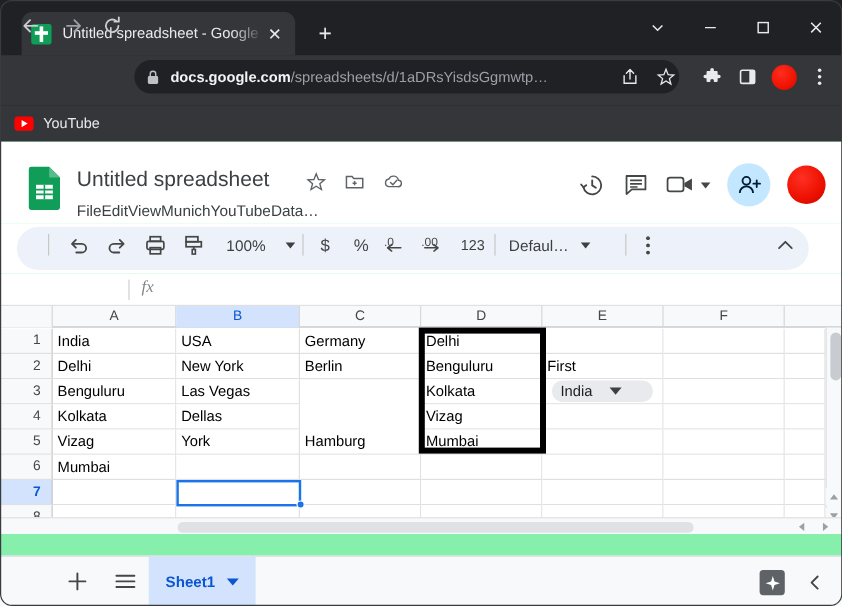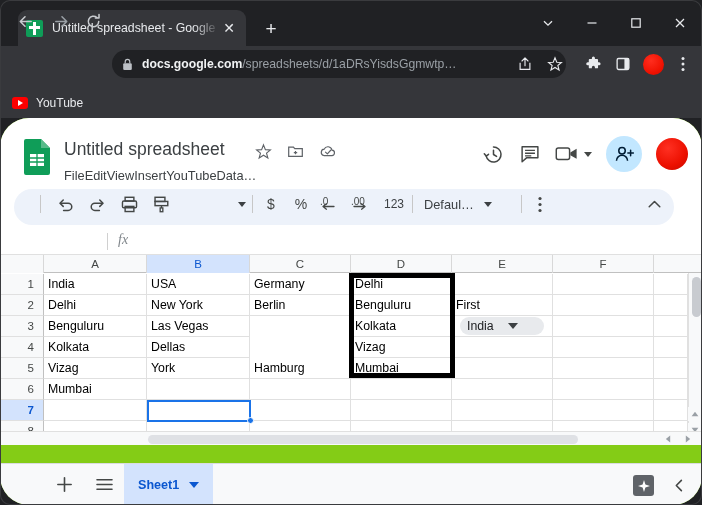--- a/index.html
+++ b/index.html
@@ -111,21 +111,21 @@
   }
   .yt-ico::after {
     content: ""; position: absolute; left: 6px; top: 3px;
     border-left: 5px solid #fff;
     border-top: 3px solid transparent; border-bottom: 3px solid transparent;
   }
 
   
   #page {
     position: absolute; left: 0; top: 118px; width: 702px; height: 387px;
-    background: #84cc16; overflow: hidden; border-radius: 29px;
+    background: #86efac; overflow: hidden;
   }
 
   #sheets-header {
     position: relative; height: 68px; background: #ffffff;
   }
   .sheets-logo {
     position: absolute; left: 22px; top: 19px;
     width: 30px; height: 38px;
   }
   .doc-title {
@@ -444,21 +444,21 @@
         <svg width="18" height="17" viewBox="0 0 20 18">
             <path d="M5.4 13.5 a3.6 3.6 0 0 1 .3 -7.1 a4.6 4.6 0 0 1 8.7 1.1 a3 3 0 0 1 -.4 6 z" stroke="currentColor" stroke-width="1.3" fill="none"></path>
             <path d="M7.2 9.6 L9.3 11.7 L13 7.6" stroke="currentColor" stroke-width="1.3" fill="none" stroke-linecap="round" stroke-linejoin="round"></path>
           </svg>
       </div>
 
       <div class="menubar">
         <span>File</span>
         <span>Edit</span>
         <span>View</span>
-        <span>Insert</span>
+        <span>Munich</span>
         <span>YouTube</span>
         <span>Data</span>
         <span>…</span>
       </div>
 
       <div class="hdr-right">
         <div class="hdr-btn">
           <svg width="23" height="23" viewBox="0 0 24 24">
               <path d="M12 4.2 a7.8 7.8 0 1 1 -7.6 9.4" stroke="currentColor" stroke-width="1.6" fill="none" stroke-linecap="round"></path>
               <path d="M2.4 11.2 L4.4 13.6 L6.8 11.8" stroke="currentColor" stroke-width="1.6" fill="none" stroke-linecap="round" stroke-linejoin="round"></path>
@@ -514,20 +514,21 @@
       </div>
       <div class="tbitem" style="left:146px; width:30px;">
         <svg width="19" height="19" viewBox="0 0 20 20">
             <rect x="3.2" y="2.4" width="10.4" height="4.4" stroke="currentColor" stroke-width="1.5" fill="none"></rect>
             <rect x="3.2" y="6.8" width="13.4" height="4.4" stroke="currentColor" stroke-width="1.5" fill="none"></rect>
             <path d="M10 11.2 V13.6" stroke="currentColor" stroke-width="1.5"></path>
             <rect x="8.6" y="13.6" width="2.8" height="4" stroke="currentColor" stroke-width="1.4" fill="none"></rect>
           </svg>
       </div>
 
+      <div class="tbitem" style="left:176px; width:58px; font-size:12.8px; color:#3c4043;">100%</div>
       <div class="tbitem" style="left:232px; width:20px;">
         <span style="display:inline-block;width:0;height:0;border-left:4px solid transparent;border-right:4px solid transparent;border-top:5px solid #3c4043;"></span>
       </div>
       <div class="tb-sep" style="left:252px;"></div>
 
       <div class="tbitem" style="left:258px; width:26px; font-size:14px;">$</div>
       <div class="tbitem" style="left:288px; width:26px; font-size:14px;">%</div>
       <div class="tbitem" style="left:316px; width:30px;">
         <svg width="26" height="20" viewBox="0 0 26 20">
             <text x="2" y="11" font-family="Liberation Sans" font-size="10" fill="currentColor">.0</text>

